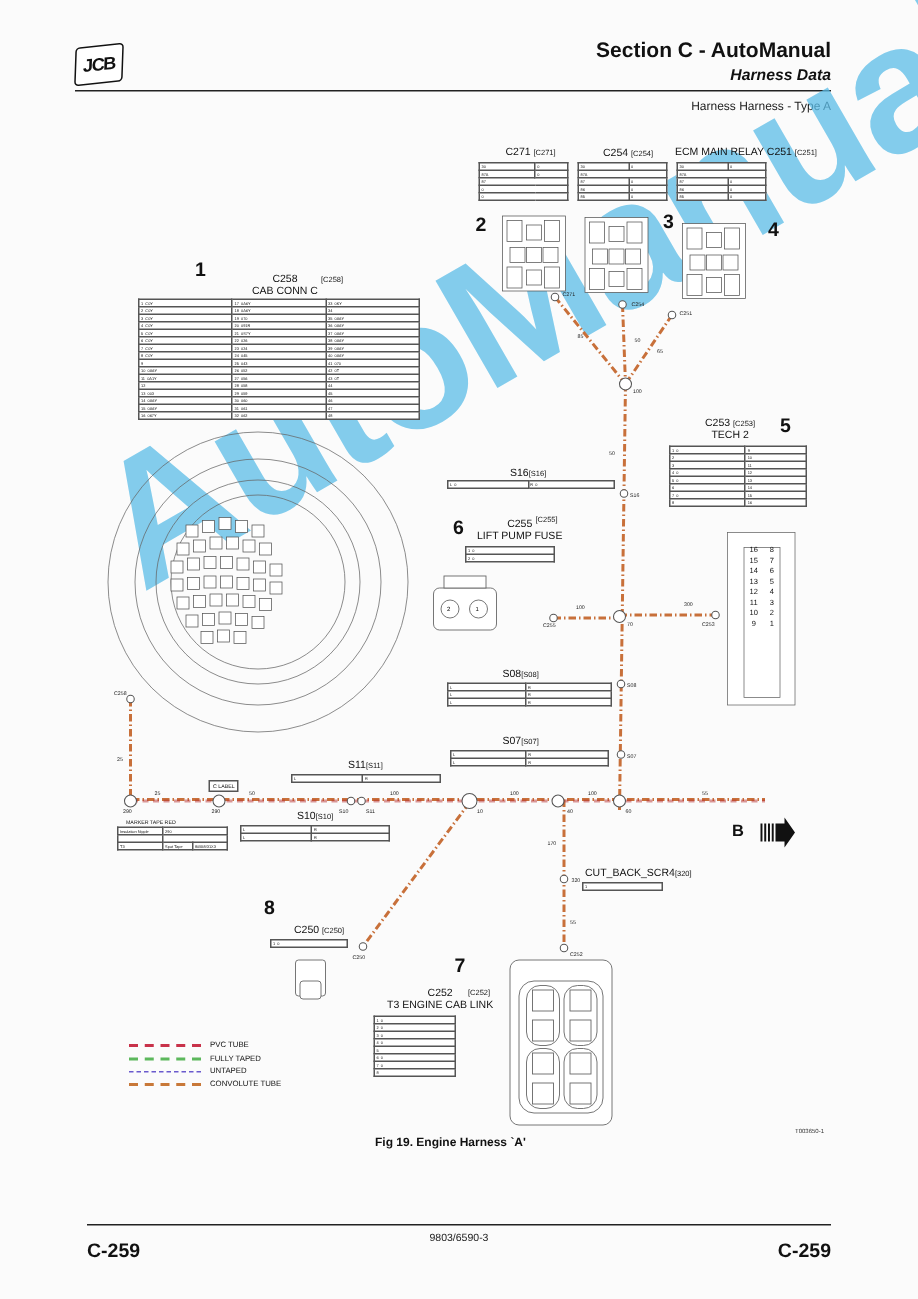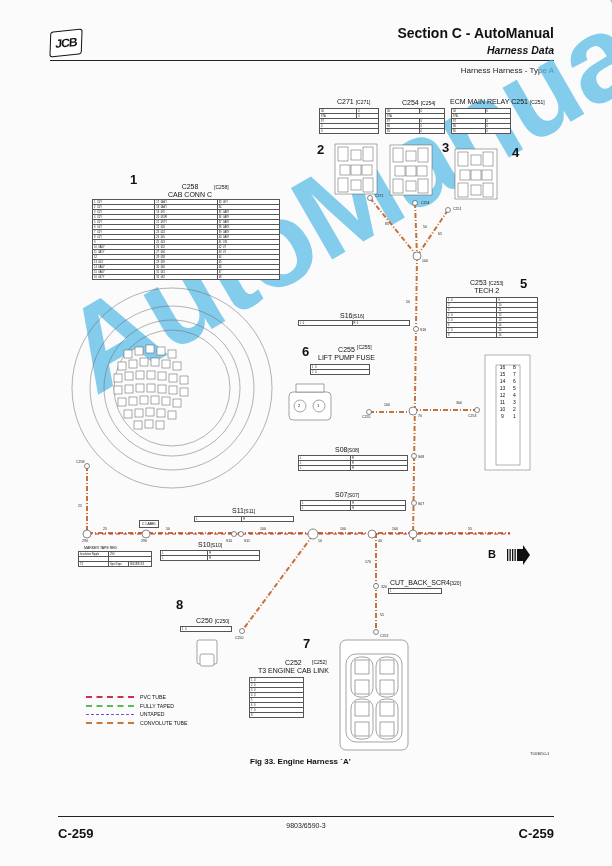--- a/index.html
+++ b/index.html
@@ -649,19 +649,19 @@
   <div class="row">
       <span class="ln" style="border-color:#6a5acd;border-top-width:1.5px"></span>
       <span>UNTAPED</span>
     </div>
   <div class="row">
       <span class="ln" style="border-color:#c87838"></span>
       <span>CONVOLUTE TUBE</span>
     </div>
 </div>
 
-<div class="abs caption">Fig 33. Engine Harness `A'</div>
+<div class="abs caption">Fig 19. Engine Harness `A'</div>
 <div class="abs tref">T003650-1</div>
 
 <div class="abs f-rule"></div>
 <div class="abs f-page" style="left:58px;">C-259</div>
 <div class="abs f-doc">9803/6590-3</div>
 <div class="abs f-page" style="right:58px;">C-259</div>
 
 </body></html>

